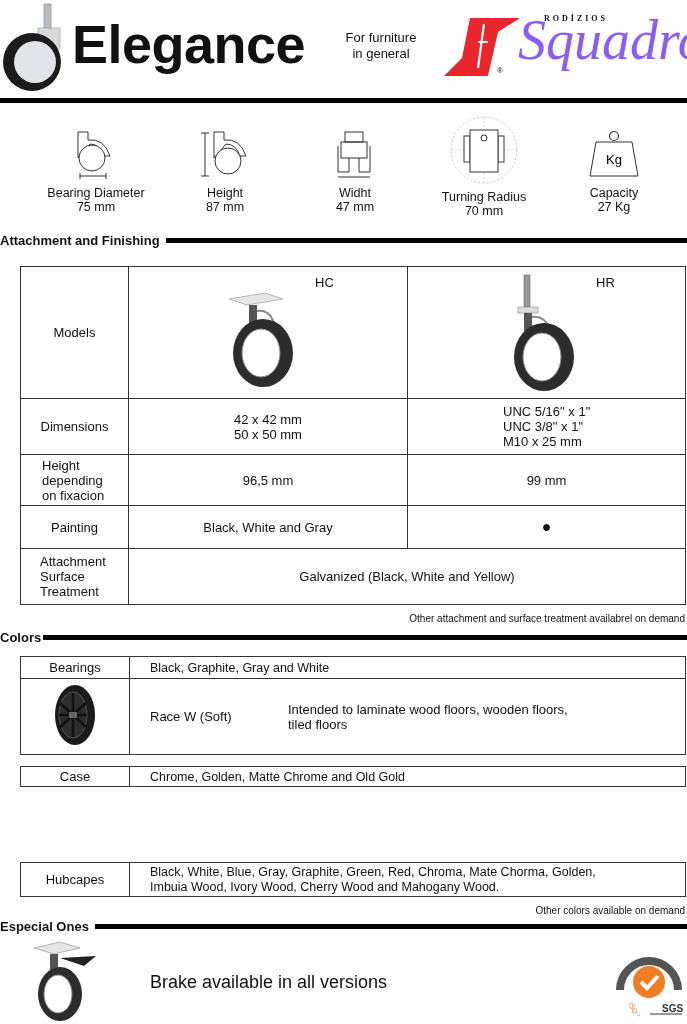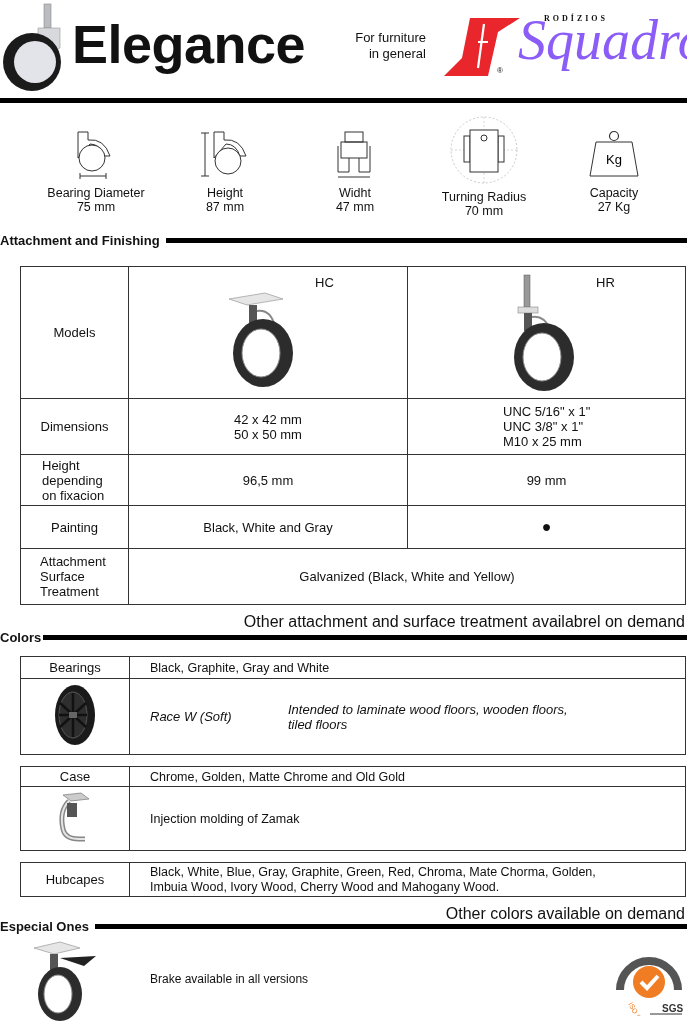--- a/index.html
+++ b/index.html
@@ -1,35 +1,35 @@
 <!DOCTYPE html>
 <html><head>
 <meta charset="utf-8">
 <style>
   html, body { margin:0; padding:0; background:#fff; }
   body { width:687px; height:1024px; position:relative; overflow:hidden;
          font-family:"Liberation Sans", sans-serif; color:#111; }
   .abs { position:absolute; }
   
   .title { left:72px; top:14px; font-size:54px; font-weight:bold; letter-spacing:-0.5px; line-height:60px; }
-  .subtitle { left:336px; top:30px; width:90px; text-align:right; font-size:13px; line-height:16px; }
+  .subtitle { left:336px; top:30px; width:90px; text-align:center; font-size:13px; line-height:16px; }
   .brand-word { left:518px; top:18px; font-family:"Liberation Serif", serif; font-style:italic; font-size:56px; line-height:44px; color:#8b5cf6; }
   .brand-small { left:544px; top:14px; font-family:"Liberation Serif", serif; font-size:8px; letter-spacing:3px; font-weight:bold;text-align:center; }
   .reg { left:497px; top:66px; font-size:8px; }
   .rule-top { left:0; top:98px; width:687px; height:5px; background:#000; }
   
   .spec { top:130px; text-align:center; font-size:12.5px; line-height:14px; }
   .spec svg { display:block; margin:0 auto 6px auto; }
   
   .sec { left:0; font-size:13px; font-weight:bold; display:flex; align-items:center; width:687px; }
   .sec .bar { flex:1; height:5px; background:#000; margin-left:6px; }
   
   table.spec-table { position:absolute; left:20px; top:266px; width:666px; border-collapse:collapse; font-size:13px; }
   table.spec-table td { border:1.3px solid #333; text-align:center; vertical-align:middle; padding:0; }
-  .note { right:2px; font-size:16px; }
+  .note { right:2px; font-size:10px; }
   
   table.ct { position:absolute; left:20px; width:666px; border-collapse:collapse; font-size:12.5px; }
   table.ct td { border:1.3px solid #333; padding:0; vertical-align:middle; }
   table.ct td.lbl { width:108px; text-align:center; font-size:13px; }
   table.ct td.val { padding-left:20px; text-align:left; }
   .iso { left:614px; top:946px; }
 </style>
 </head>
 <body>
 
@@ -187,21 +187,21 @@
   <span>Colors</span>
     <span class="bar" style="margin-left:2px;"></span>
 </div>
 
 <table class="ct" style="top:656px;">
   <tbody>
       <tr style="height:22px;">
     <td class="lbl">Bearings</td>
     <td class="val">Black, Graphite, Gray and White</td>
   </tr>
-  <tr style="height:76px;font-style:italic;">
+  <tr style="height:76px;">
     <td class="lbl">
       <svg width="46" height="64" viewBox="0 0 46 64">
         <ellipse cx="23" cy="32" rx="20" ry="30" fill="#1a1a1a"></ellipse>
         <ellipse cx="21" cy="32" rx="14" ry="23" fill="#2e2e2e" stroke="#555"></ellipse>
         <g stroke="#111" stroke-width="2.5">
           <line x1="21" y1="10" x2="21" y2="54"></line>
               <line x1="8" y1="20" x2="34" y2="44"></line>
               <line x1="8" y1="44" x2="34" y2="20"></line>
               <line x1="7" y1="32" x2="35" y2="32"></line>
         </g>
@@ -220,31 +220,20 @@
   </tr>
 </tbody>
   </table>
 
 <table class="ct" style="top:766px;">
   <tbody>
       <tr style="height:20px;">
     <td class="lbl">Case</td>
     <td class="val">Chrome, Golden, Matte Chrome and Old Gold</td>
   </tr>
-  <tr style="height:64px;">
-    <td class="lbl">
-      <svg width="40" height="56" viewBox="0 0 40 56">
-        <path d="M8 6 L26 4 L34 10 L16 12 Z" fill="#ccc" stroke="#777" stroke-width="0.7"></path>
-        <path d="M14 12 Q4 22 8 40 Q10 50 24 50 L30 50" fill="none" stroke="#888" stroke-width="5"></path>
-        <path d="M14 12 Q4 22 8 40 Q10 50 24 50 L30 50" fill="none" stroke="#e5e5e5" stroke-width="2"></path>
-        <rect x="12" y="14" width="10" height="14" fill="#555"></rect>
-      </svg>
-    </td>
-    <td class="val">Injection molding of Zamak</td>
-  </tr>
 </tbody>
   </table>
 
 <table class="ct" style="top:862px;">
   <tbody>
       <tr style="height:34px;">
     <td class="lbl">Hubcapes</td>
     <td class="val" style="line-height:15px;">
       <div>Black, White, Blue, Gray, Graphite, Green, Red, Chroma, Mate Chorma, Golden,</div>
       <div>Imbuia Wood, Ivory Wood, Cherry Wood and Mahogany Wood.</div>
@@ -261,21 +250,21 @@
 </div>
 <div class="abs" style="left:30px;top:940px;">
   <svg width="70" height="82" viewBox="0 0 70 82">
     <path d="M4 8 L30 2 L50 8 L24 14 Z" fill="#e6e6e6" stroke="#999" stroke-width="0.7"></path>
     <path d="M30 18 L66 16 L54 26 Z" fill="#222"></path>
     <rect x="20" y="14" width="8" height="18" fill="#555"></rect>
     <ellipse cx="30" cy="54" rx="22" ry="27" fill="#2c2c2c"></ellipse>
     <ellipse cx="28" cy="54" rx="14" ry="19" fill="#fff" stroke="#888"></ellipse>
   </svg>
 </div>
-<div class="abs" style="left:150px;top:972px;font-size:12px;">Brake available in all versions</div>
+<div class="abs" style="left:150px;top:972px;font-size:18px;">Brake available in all versions</div>
 
 <div class="abs iso">
   <svg width="70" height="70" viewBox="0 0 70 70">
     <path d="M6 44 A29 29 0 1 1 64 44" fill="none" stroke="#555" stroke-width="8"></path>
     <circle cx="35" cy="36" r="16" fill="#f07d23"></circle>
     <path d="M27 36 L33 42 L44 30" fill="none" stroke="#fff" stroke-width="4"></path>
     <text x="14" y="58" font-size="7" fill="#f07d23" font-family="Liberation Sans, sans-serif" transform="rotate(60 14 58)">ISO 9001</text>
     <text x="48" y="66" font-size="10" font-weight="bold" fill="#333" font-family="Liberation Sans, sans-serif">SGS</text>
     <line x1="36" y1="68" x2="68" y2="68" stroke="#333" stroke-width="1"></line>
   </svg>

